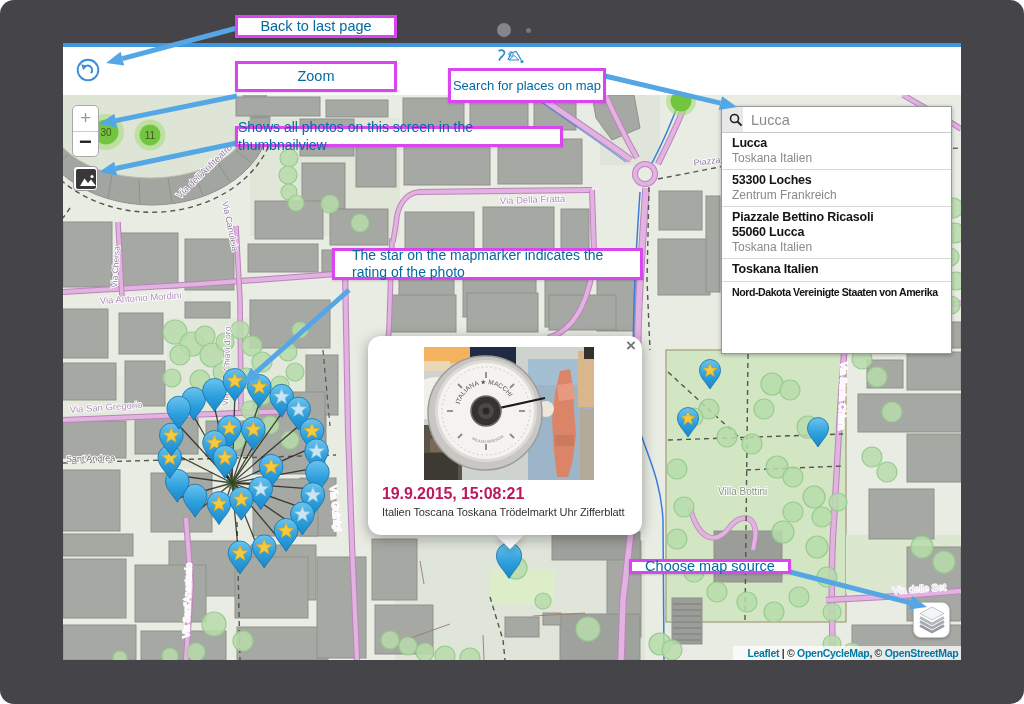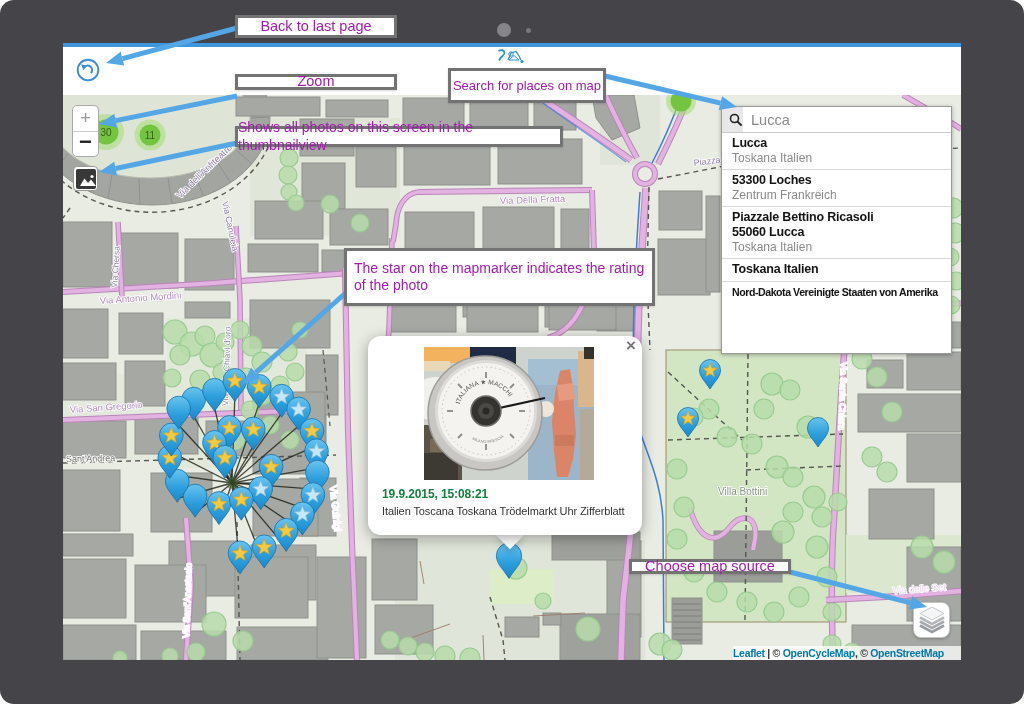--- a/index.html
+++ b/index.html
@@ -8,36 +8,36 @@
 .cam2 { position:absolute; left:526px; top:28px; width:5px; height:5px; border-radius:50%; background:#77777a; }
 .app { position:absolute; left:63px; top:43px; width:898px; height:617px; background:#fff; overflow:hidden; }
 .topline { position:absolute; left:0; top:0; width:898px; height:3.5px; background:#3e97de; }
 .map { position:absolute; left:0; top:52px; width:898px; height:565px; background:#e8ece3; }
 .zoomctl { position:absolute; left:9px; top:62px; width:27px; height:52px; background:#fff; border:1px solid #a9a9a9; border-radius:5px; z-index:30; }
 .zoomctl .zp { position:absolute; left:0; top:0; width:100%; height:26px; border-bottom:1px solid #ccc; color:#9b9b9b; font-size:19px; text-align:center; line-height:24px; }
 .zoomctl .zm { position:absolute; left:0; top:26px; width:100%; height:25px; color:#222; font-size:22px; font-weight:bold; text-align:center; line-height:20px; }
 .photobtn { position:absolute; left:10px; top:123px; width:25px; height:25px; background:#fff; border:1px solid #999; border-radius:4px; z-index:30; }
 .photobtn .inner { position:absolute; left:1.5px; top:1.5px; width:20px; height:20px; background:#383838; border-radius:2px; }
 .layersbtn { position:absolute; left:850px; top:559px; width:37px; height:36px; background:#fff; border:1px solid #c5c5c5; border-radius:8px; z-index:30; box-shadow:0 1px 3px rgba(0,0,0,0.25); }
-.attrib { position:absolute; left:670px; top:603px; width:228px; height:14px; background:rgba(255,255,255,0.75); font-size:10.5px; font-weight:bold; letter-spacing:-0.3px; line-height:14px; color:#333; z-index:29; white-space:nowrap; }
+.attrib { position:absolute; left:670px; top:603px; width:228px; height:14px; background:rgba(255,255,255,0.75); font-size:10.5px; font-weight:bold; letter-spacing:-0.3px; line-height:14px; text-align:right; color:#333; z-index:29; white-space:nowrap; }
 .attrib a { color:#0078a8; text-decoration:none; }
 .panel { position:absolute; left:658px; top:63px; width:231px; height:248px; background:#fff; border:1px solid #9a9a9a; box-shadow:0 1px 4px rgba(0,0,0,0.3); z-index:40; font-family:"Liberation Sans", sans-serif; }
 .srow { height:26px; border-bottom:1px solid #c9c9c9; display:flex; position:relative; }
 .srow .q { color:#8a8a8a; font-size:14.5px; line-height:26px; margin-left:4px; }
 .item { border-bottom:1px solid #d8d8d8; padding:3px 0 4px 10px; }
 .item.last { border-bottom:none; }
 .item .t { font-size:12.5px; font-weight:bold; color:#141414; line-height:15px; letter-spacing:-0.2px; }
 .item .s { font-size:12px; color:#8a8a8a; line-height:14px; }
 .popup { position:absolute; left:305px; top:293px; width:274px; height:199px; background:#fff; border-radius:13px; box-shadow:0 3px 14px rgba(0,0,0,0.35); z-index:45; }
 .ptail { position:absolute; left:437px; top:482px; width:20px; height:20px; background:#fff; transform:rotate(45deg); box-shadow:3px 3px 6px rgba(0,0,0,0.15); z-index:44; }
 .pclose { position:absolute; right:6px; top:0px; color:#757575; font-size:17px; font-weight:bold; }
 .pimg { position:absolute; left:56px; top:11px; width:170px; height:133px; overflow:hidden; }
 .pcap { position:absolute; left:14px; top:150px; font-size:11px; letter-spacing:-0.1px; color:#333; line-height:16.5px; white-space:nowrap; }
-.pcap b { color:#15803d; font-size:12px; }
-.co { position:absolute; background:#fff; border:3px solid #737373; color:#a21caf; font-size:14.5px; line-height:1.22; display:flex; align-items:center; justify-content:center; z-index:60; box-shadow:0 1px 2px rgba(0,0,0,0.15); }
+.pcap b { color:#be185d; font-size:16px; }
+.co { position:absolute; background:#fff; border:3px solid #d946ef; color:#0369a1; font-size:14.5px; line-height:1.22; display:flex; align-items:center; justify-content:center; z-index:60; box-shadow:0 1px 2px rgba(0,0,0,0.15); }
 .arrows { position:absolute; left:0; top:0; width:1024px; height:704px; z-index:55; pointer-events:none; }
 </style></head>
 <body>
 <div class="tablet"></div>
 <div class="app">
   <div class="topline"></div>
   <svg width="26" height="26" viewBox="0 0 26 26" style="position:absolute;left:12px;top:14px">
 <circle cx="13" cy="13" r="10.3" fill="none" stroke="#3b8ed6" stroke-width="1.9"></circle>
 <path d="M9.2,10.2 C10.5,8.6 13.2,8 15.2,9.4 C17.4,11 17.6,14 16,16.2" fill="none" stroke="#3b8ed6" stroke-width="2.1"></path>
 <polygon points="6.2,7.2 12.2,8.8 8.2,13.2" fill="#3b8ed6"></polygon>
@@ -535,16 +535,16 @@
     <line x1="237" y1="143" x2="115.6" y2="168.5" stroke="#54a7e4" stroke-width="5.0"></line>
     <polygon points="99,172 114.2,161.7 117.1,175.4" fill="#54a7e4"></polygon>
     <line x1="605" y1="76" x2="720.5" y2="103.1" stroke="#54a7e4" stroke-width="5.0"></line>
     <polygon points="737,107 718.8,109.9 722.1,96.3" fill="#54a7e4"></polygon>
     <line x1="349" y1="290" x2="255.7" y2="372.7" stroke="#54a7e4" stroke-width="5.0"></line>
     <polygon points="243,384 251.1,367.5 260.4,378.0" fill="#54a7e4"></polygon>
     <line x1="790" y1="572" x2="910.5" y2="602.8" stroke="#54a7e4" stroke-width="5.0"></line>
     <polygon points="927,607 908.8,609.6 912.3,596.0" fill="#54a7e4"></polygon>
   </svg>
 <div class="co" style="left:235px;top:15px;width:162px;height:23px">Back to last page</div>
-<div class="co" style="left:235px;top:74px;width:162px;height:16px">Zoom</div>
+<div class="co" style="left:235px;top:61px;width:162px;height:31px">Zoom</div>
 <div class="co" style="left:235px;top:126px;width:328px;height:21px;font-size:14px">Shows all photos on this screen in the thumbnailview</div>
 <div class="co" style="left:448px;top:68px;width:158px;height:35px;font-size:13px">Search for places on map</div>
-<div class="co" style="left:344px;top:248px;width:311px;height:58px;font-size:14px;justify-content:flex-start;text-align:left;padding-left:7px">The star on the mapmarker indicates the rating of&nbsp;the photo</div>
+<div class="co" style="left:332px;top:248px;width:311px;height:32px;font-size:14px;justify-content:flex-start;text-align:left;padding-left:17px">The star on the mapmarker indicates the rating of&nbsp;the photo</div>
 <div class="co" style="left:629px;top:559px;width:162px;height:15px">Choose map source</div>
 </body></html>

